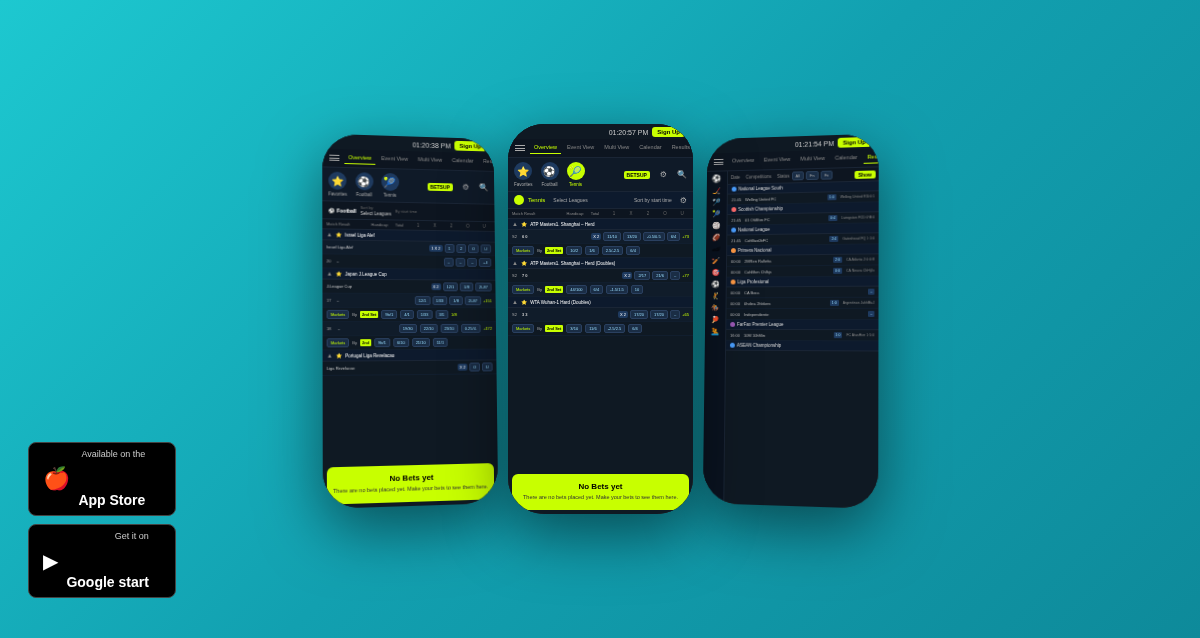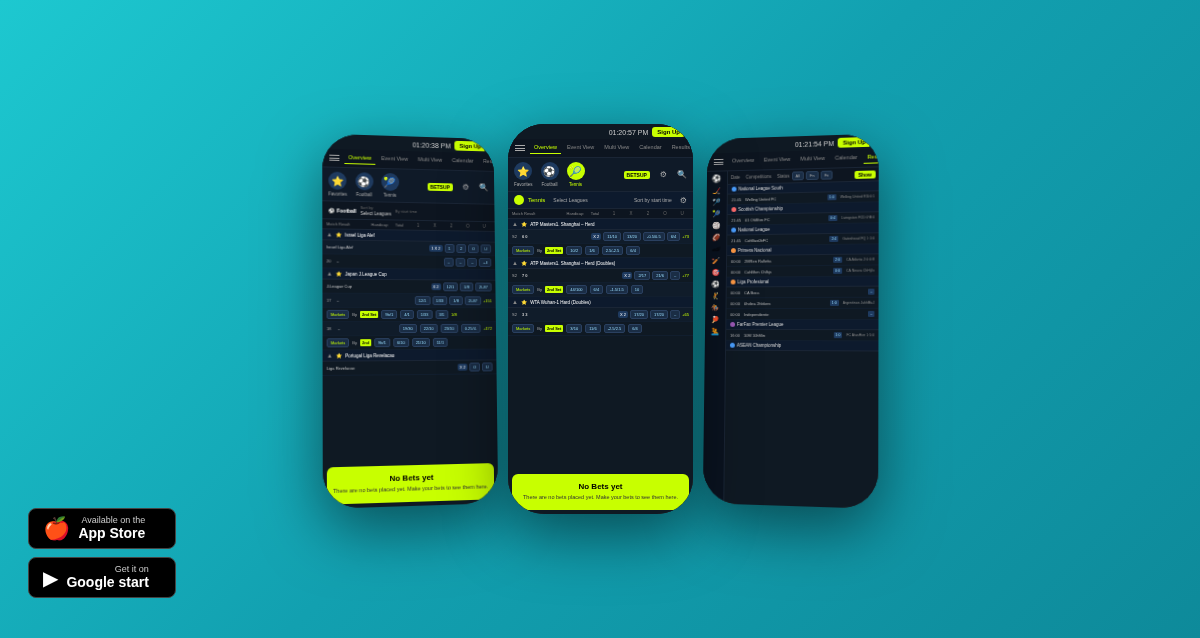--- a/index.html
+++ b/index.html
@@ -65,20 +65,21 @@
       color: #ccc;
       font-size: 9px;
       text-align: right;
     }
 
     .store-badge-large {
       color: #fff;
       font-size: 14px;
       font-weight: bold;
       line-height: 1.2;
+      margin-top: 33px;
     }
 
     .apple-icon {
       font-size: 22px;
       color: #fff;
     }
 
     .gplay-icon {
       font-size: 20px;
       color: #fff;

